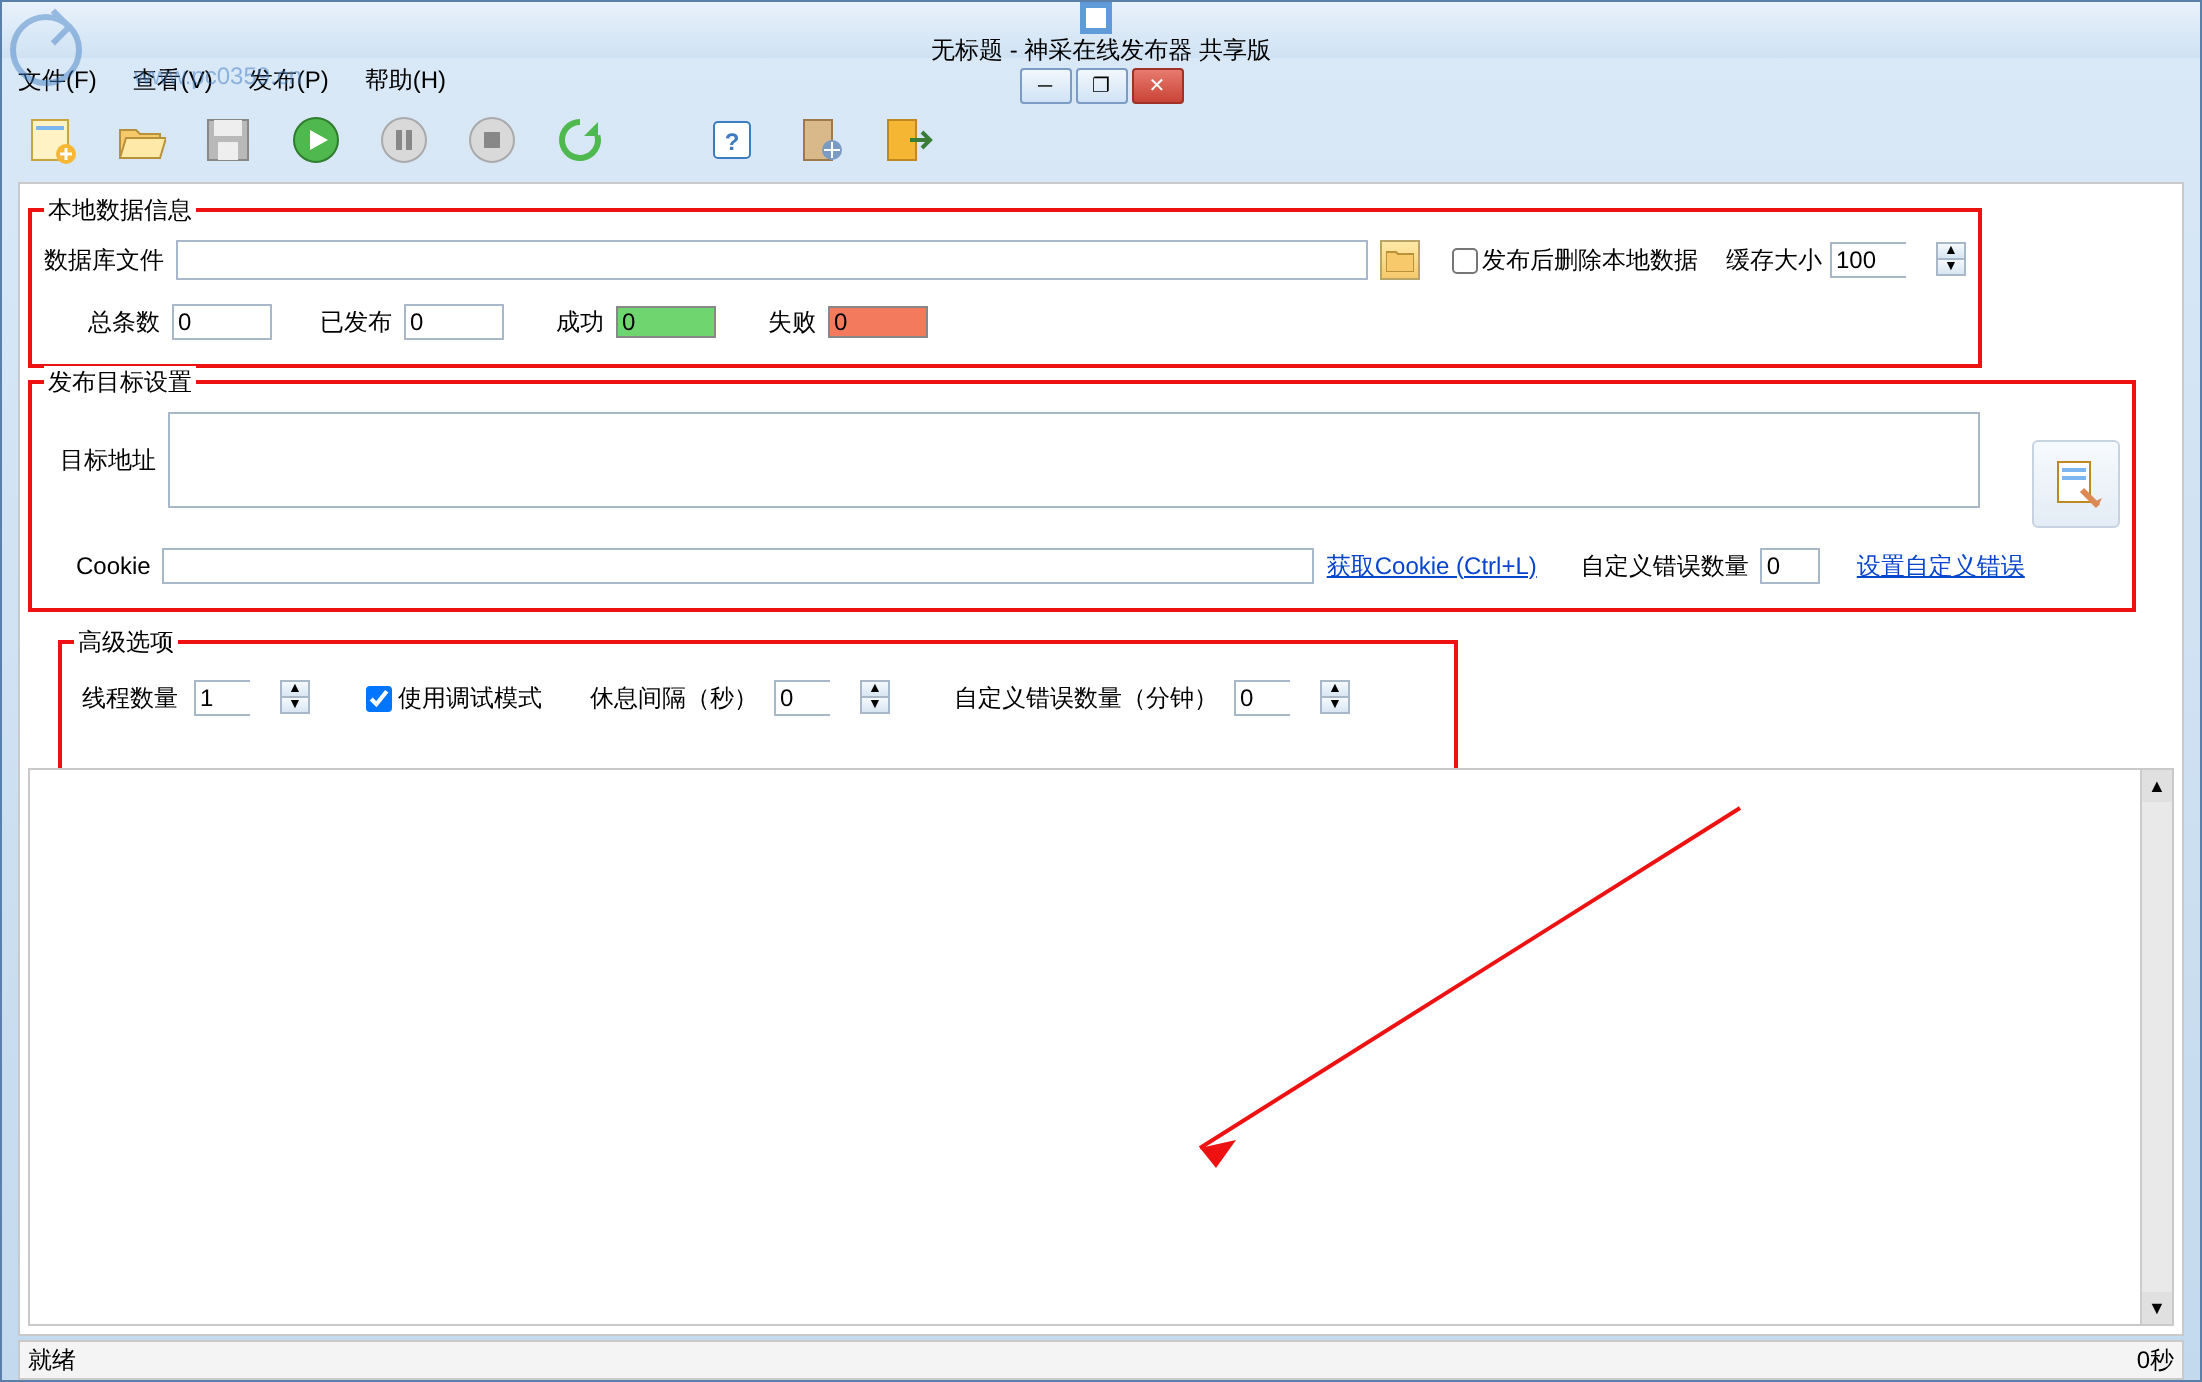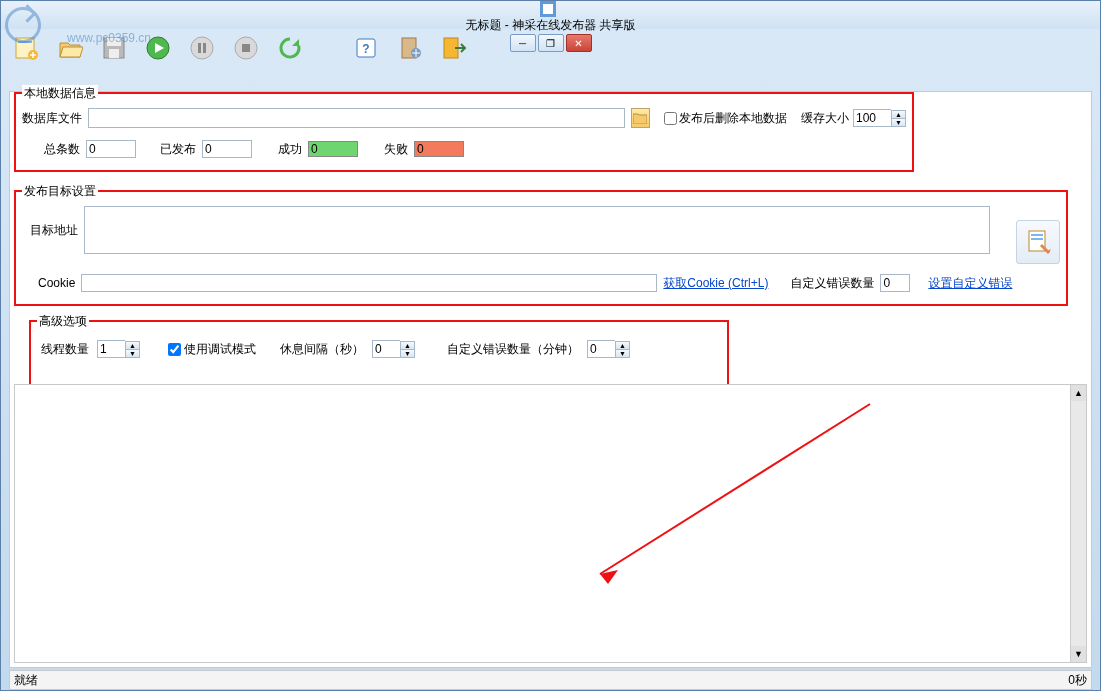--- a/index.html
+++ b/index.html
@@ -23,29 +23,29 @@
 .menubar span { color: #000; }
 
 .toolbar { height: 38px; display: flex; align-items: center; padding: 0 10px; gap: 14px; }
 .tbtn { width: 30px; height: 30px; display:flex; align-items:center; justify-content:center; }
 
 .client { position: absolute; top: 90px; left: 8px; right: 8px; bottom: 22px; background: #fff; border: 1px solid #c9c9c9; }
 
 .fieldset { position: absolute; border: 2px solid #e11; background: #fff; }
 .legend { position: absolute; top: -9px; left: 6px; background: #fff; padding: 0 2px; font-size: 12px; }
 
-#fs1 { top: 0; left: 4px; width: 900px; height: 80px; }
+#fs1 { top: 12px; left: 4px; width: 977px; height: 80px; }
 #fs2 { top: 98px; left: 4px; width: 1054px; height: 116px; }
 #fs3 { top: 228px; left: 4px; width: 700px; height: 67px; margin-left: 15px; }
 
 .row { display: flex; align-items: center; position: absolute; }
 label { white-space: nowrap; }
 input[type=text], textarea { border: 1px solid #a9b8c9; background:#fff; padding: 1px 2px; font-size:12px; }
 .num { width: 50px; height:18px; }
-.spinwrap { display:inline-flex; align-items:flex-end; }
+.spinwrap { display:inline-flex; align-items:flex-start;gap:15px; }
 .spinwrap input { width: 38px; height: 18px; border-right:0;}
 .spinbtns { display:flex; flex-direction:column; width:15px; border:1px solid #a9b8c9;}
 .spinbtns div { flex:1; background:linear-gradient(#f5f9fc,#d8e6f2); font-size:7px; text-align:center; line-height:7px; border-bottom:1px solid #a9b8c9;}
 .spinbtns div:last-child{border-bottom:0;}
 
 .greenbox { background:#6fd66f; border:1px solid #888; width:50px; height:16px; display:inline-flex; align-items:center; padding:0 2px;}
 .redbox { background:#f47a5e; border:1px solid #888; width:50px; height:16px; display:inline-flex; align-items:center; padding:0 2px;}
 .folderbtn { width:22px; height:20px; border:1px solid #b9a56a; background:linear-gradient(#ffe9a8,#f5c96b); display:inline-flex; align-items:center; justify-content:center;}
 .link { color:#0645cc; }
 
@@ -77,20 +77,26 @@
         </svg>
     </span>
     <span class="title-text">无标题 - 神采在线发布器 共享版</span>
     <div class="winbtns">
       <div class="winbtn">─</div>
       <div class="winbtn">❐</div>
       <div class="winbtn close">✕</div>
     </div>
   </div>
 
+  <div class="menubar">
+    <span>文件(F)</span>
+    <span>查看(V)</span>
+    <span>发布(P)</span>
+    <span>帮助(H)</span>
+  </div>
 
   <div class="toolbar">
     <div class="tbtn">
         <svg class="ic" viewBox="0 0 26 26">
           <rect x="3" y="3" width="18" height="20" fill="#fff3c6" stroke="#c9a63c"></rect>
           <rect x="5" y="6" width="14" height="2" fill="#7cb6f0"></rect>
           <circle cx="20" cy="20" r="5" fill="#f7b733"></circle>
           <path d="M20 17v6M17 20h6" stroke="#fff" stroke-width="1.5"></path>
         </svg>
       </div>

